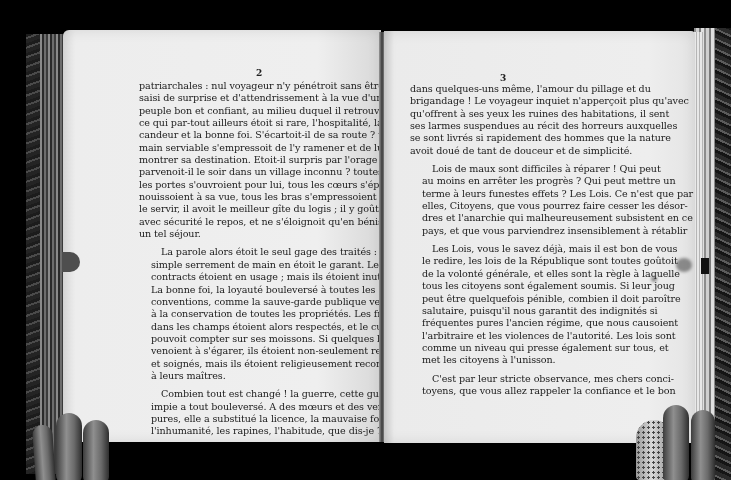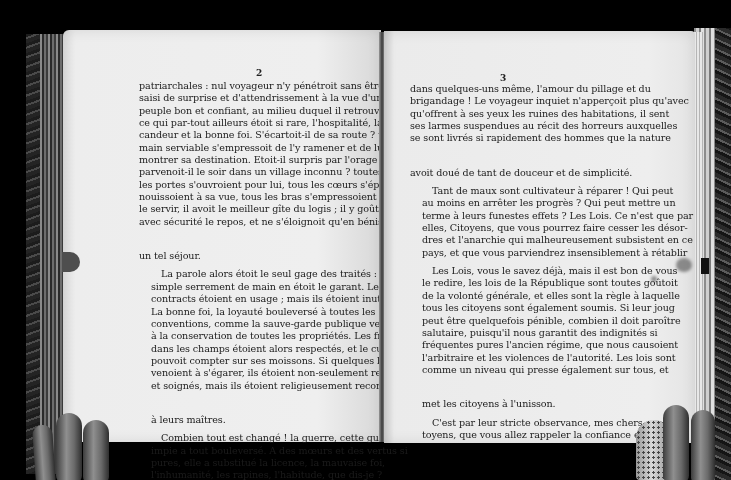--- a/index.html
+++ b/index.html
@@ -50,21 +50,21 @@
       text-align: justify; letter-spacing: -0.1px;
     }
     .page-left .text-block { left: 76px; top: 36px; width: 222px; }
     .page-right .text-block { left: 26px; top: 36px; width: 222px; }
     .page-number { position: absolute; font-size: 9px; color: #222; font-weight: bold; }
     .page-left .page-number { left: 193px; top: 38px; }
     .page-right .page-number { left: 116px; top: 42px; }
     .para { margin: 0 0 6px 0; text-indent: 12px; }
     .para.first { text-indent: 0; }
     .line { display: block; text-align: justify; text-align-last: justify; white-space: nowrap; }
-    .line.last { text-align-last: left; margin-top: 22px; }
+    .line.last { text-align-last: left; }
 
     
     .tab { position: absolute; background: #4e4e4e; border-radius: 0 12px 12px 0; }
     .spot { position: absolute; border-radius: 50%; background: rgba(60,60,60,0.55); filter: blur(1.5px); }
 
     
     .finger {
       position: absolute; border-radius: 14px 14px 8px 8px;
       background: linear-gradient(90deg, #3d3d3d 0%, #8f8f8f 40%, #6a6a6a 70%, #2e2e2e 100%);
     }
@@ -135,21 +135,21 @@
     <div class="text-block" style="top:52px">
       <p class="para first">
         <span class="line">dans quelques-uns même, l'amour du pillage et du</span>
         <span class="line">brigandage ! Le voyageur inquiet n'apperçoit plus qu'avec</span>
         <span class="line">qu'offrent à ses yeux les ruines des habitations, il sent</span>
         <span class="line">ses larmes suspendues au récit des horreurs auxquelles</span>
         <span class="line">se sont livrés si rapidement des hommes que la nature</span>
         <span class="line last">avoit doué de tant de douceur et de simplicité.</span>
       </p>
       <p class="para">
-        <span class="line" style="padding-left:10px">Tant de maux sont cultivateur à réparer ! Qui peut</span>
+        <span class="line" style="padding-left:10px">Lois de maux sont difficiles à réparer ! Qui peut</span>
         <span class="line">au moins en arrêter les progrès ? Qui peut mettre un</span>
         <span class="line">terme à leurs funestes effets ? Les Lois. Ce n'est que par</span>
         <span class="line">elles, Citoyens, que vous pourrez faire cesser les désor-</span>
         <span class="line">dres et l'anarchie qui malheureusement subsistent en ce</span>
         <span class="line">pays, et que vous parviendrez insensiblement à rétablir</span>
       </p>
       <p class="para">
         <span class="line" style="padding-left:10px">Les Lois, vous le savez déjà, mais il est bon de vous</span>
         <span class="line">le redire, les lois de la République sont toutes goûtoit</span>
         <span class="line">de la volonté générale, et elles sont la règle à laquelle</span>

